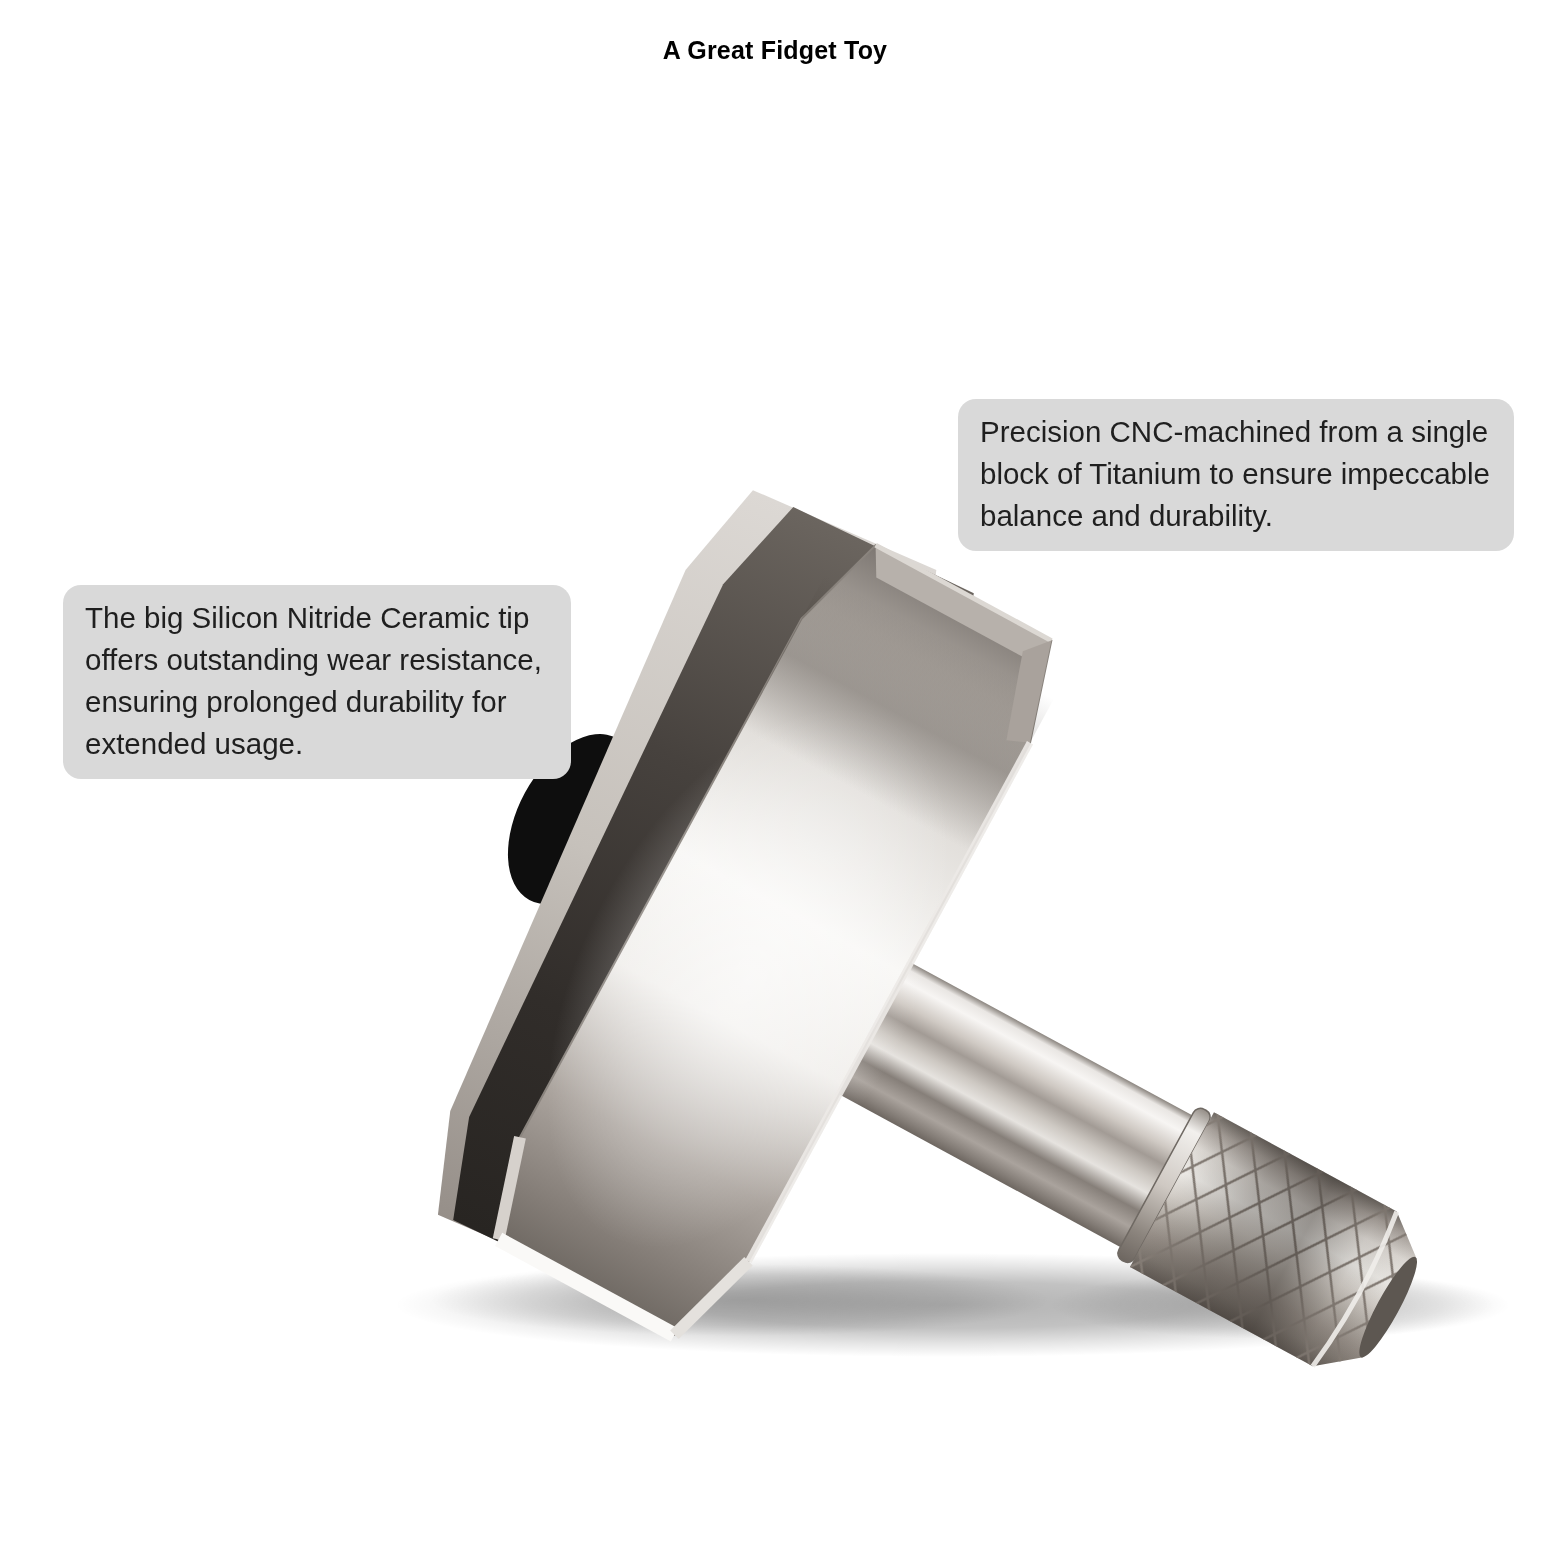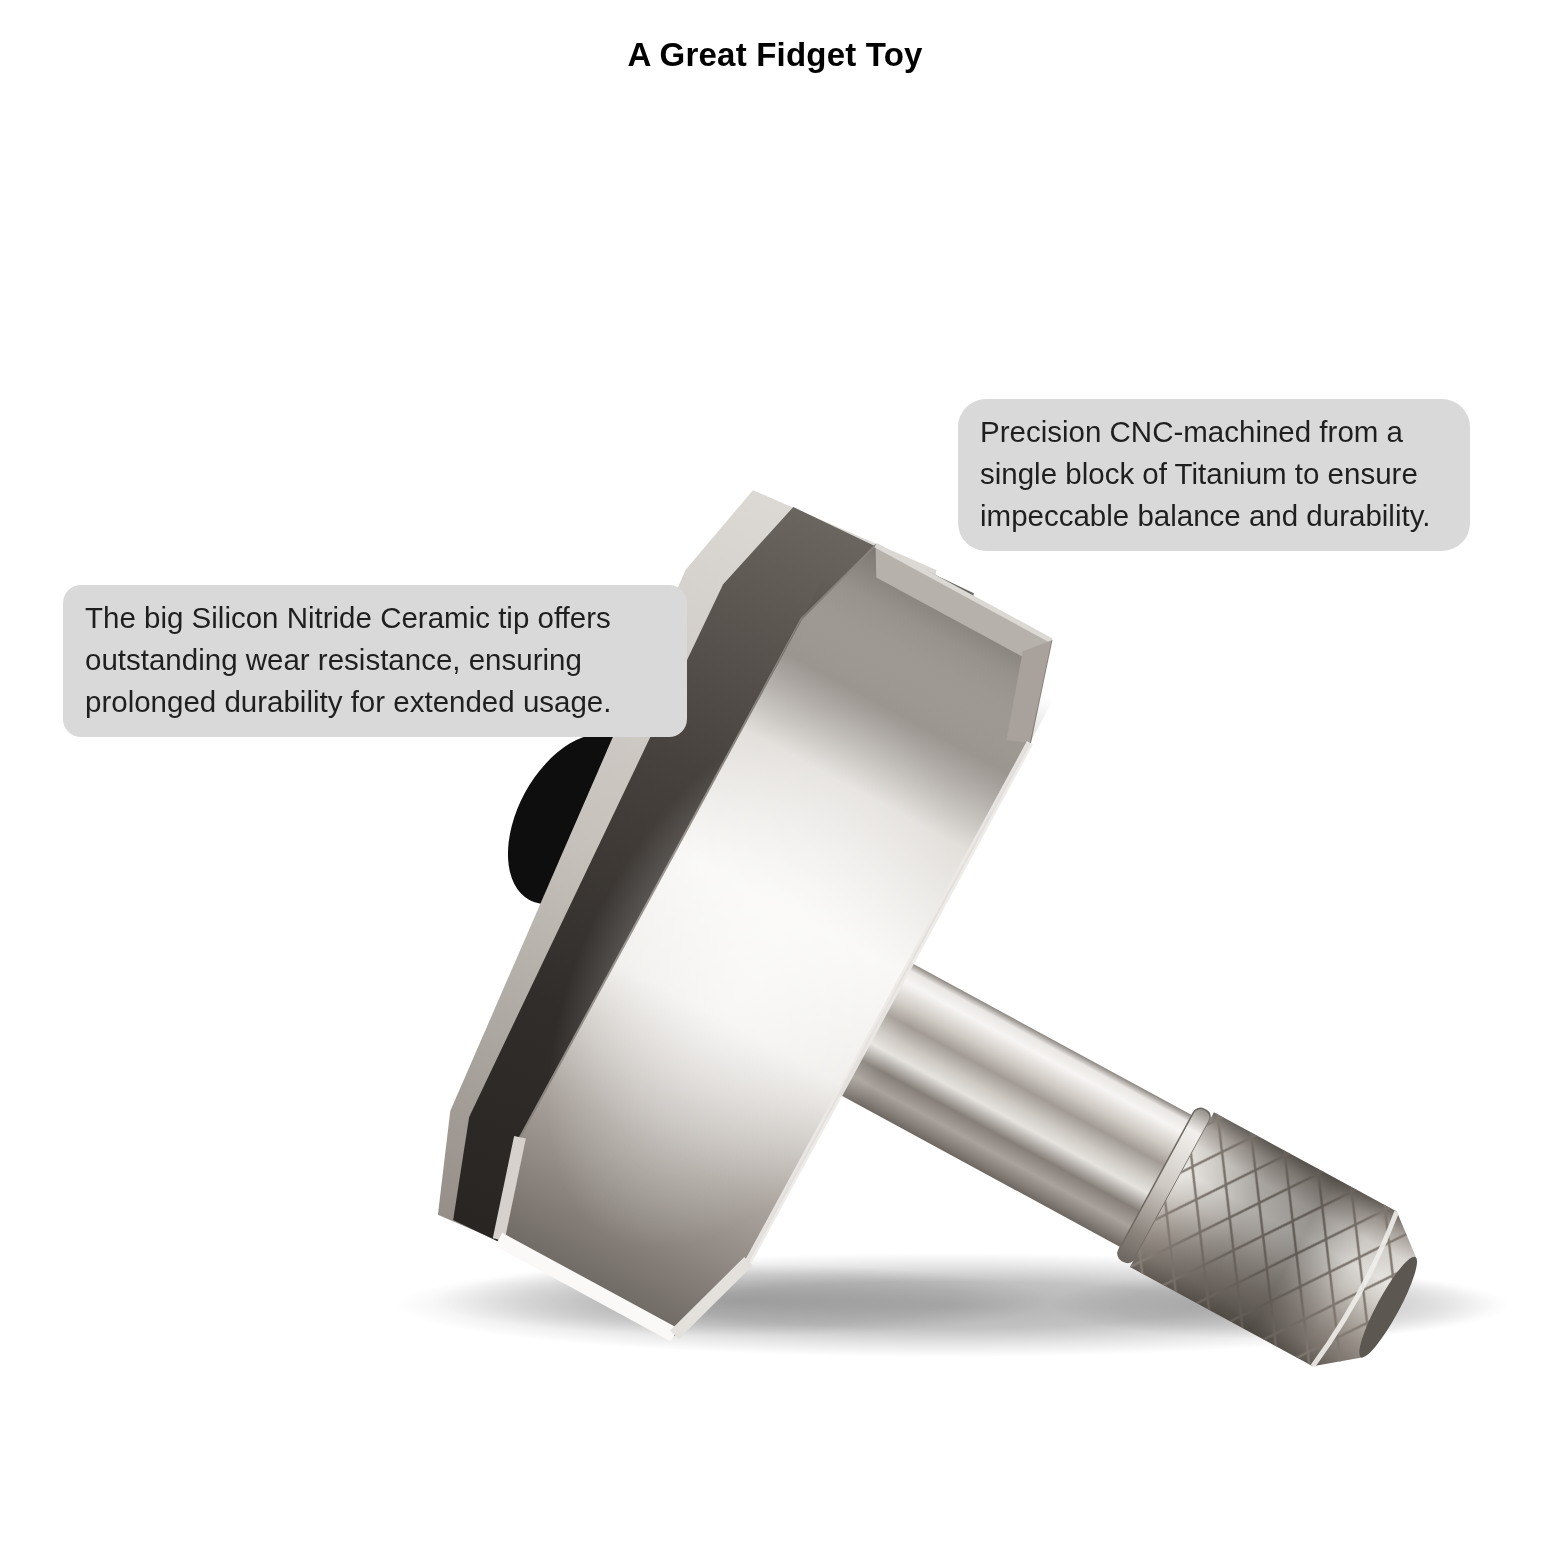--- a/index.html
+++ b/index.html
@@ -8,39 +8,39 @@
     background:#ffffff;
     font-family:"Liberation Sans", sans-serif;
     color:#1f1f1f;
     position:relative;
     overflow:hidden;
   }
   .page{position:absolute;inset:0;}
   .title{
     position:absolute;top:36px;left:0;width:1550px;
     text-align:center;
-    font-size:33px;font-weight:bold;color:#000;
+    font-size:25px;font-weight:bold;color:#000;
     letter-spacing:0.2px;
   }
   .intro{
     position:absolute;top:103px;left:60px;width:1430px;
     text-align:center;
     font-size:29.5px;line-height:47px;color:#111;
   }
   .product-stage{position:absolute;top:0;left:0;width:1550px;height:1550px;}
   .callout{
     position:absolute;
     background:#d9d9d9;
     border-radius:18px;
     font-size:29.5px;line-height:42px;color:#1f1f1f;
     padding:12px 20px 14px 22px;
     box-sizing:border-box;
   }
-  .callout-material{left:958px;top:399px;width:512px;border-radius:28px;}
-  .callout-tip{left:63px;top:585px;width:624px;}
+  .callout-material{left:958px;top:399px;width:556px;}
+  .callout-tip{left:63px;top:585px;width:508px;}
 </style>
 </head>
 <body>
 
 <div class="page">
 
   <div class="title">A Great Fidget Toy</div>
 
 
   <svg class="product-stage" width="1550" height="1550" viewBox="0 0 1550 1550" xmlns="http://www.w3.org/2000/svg">

